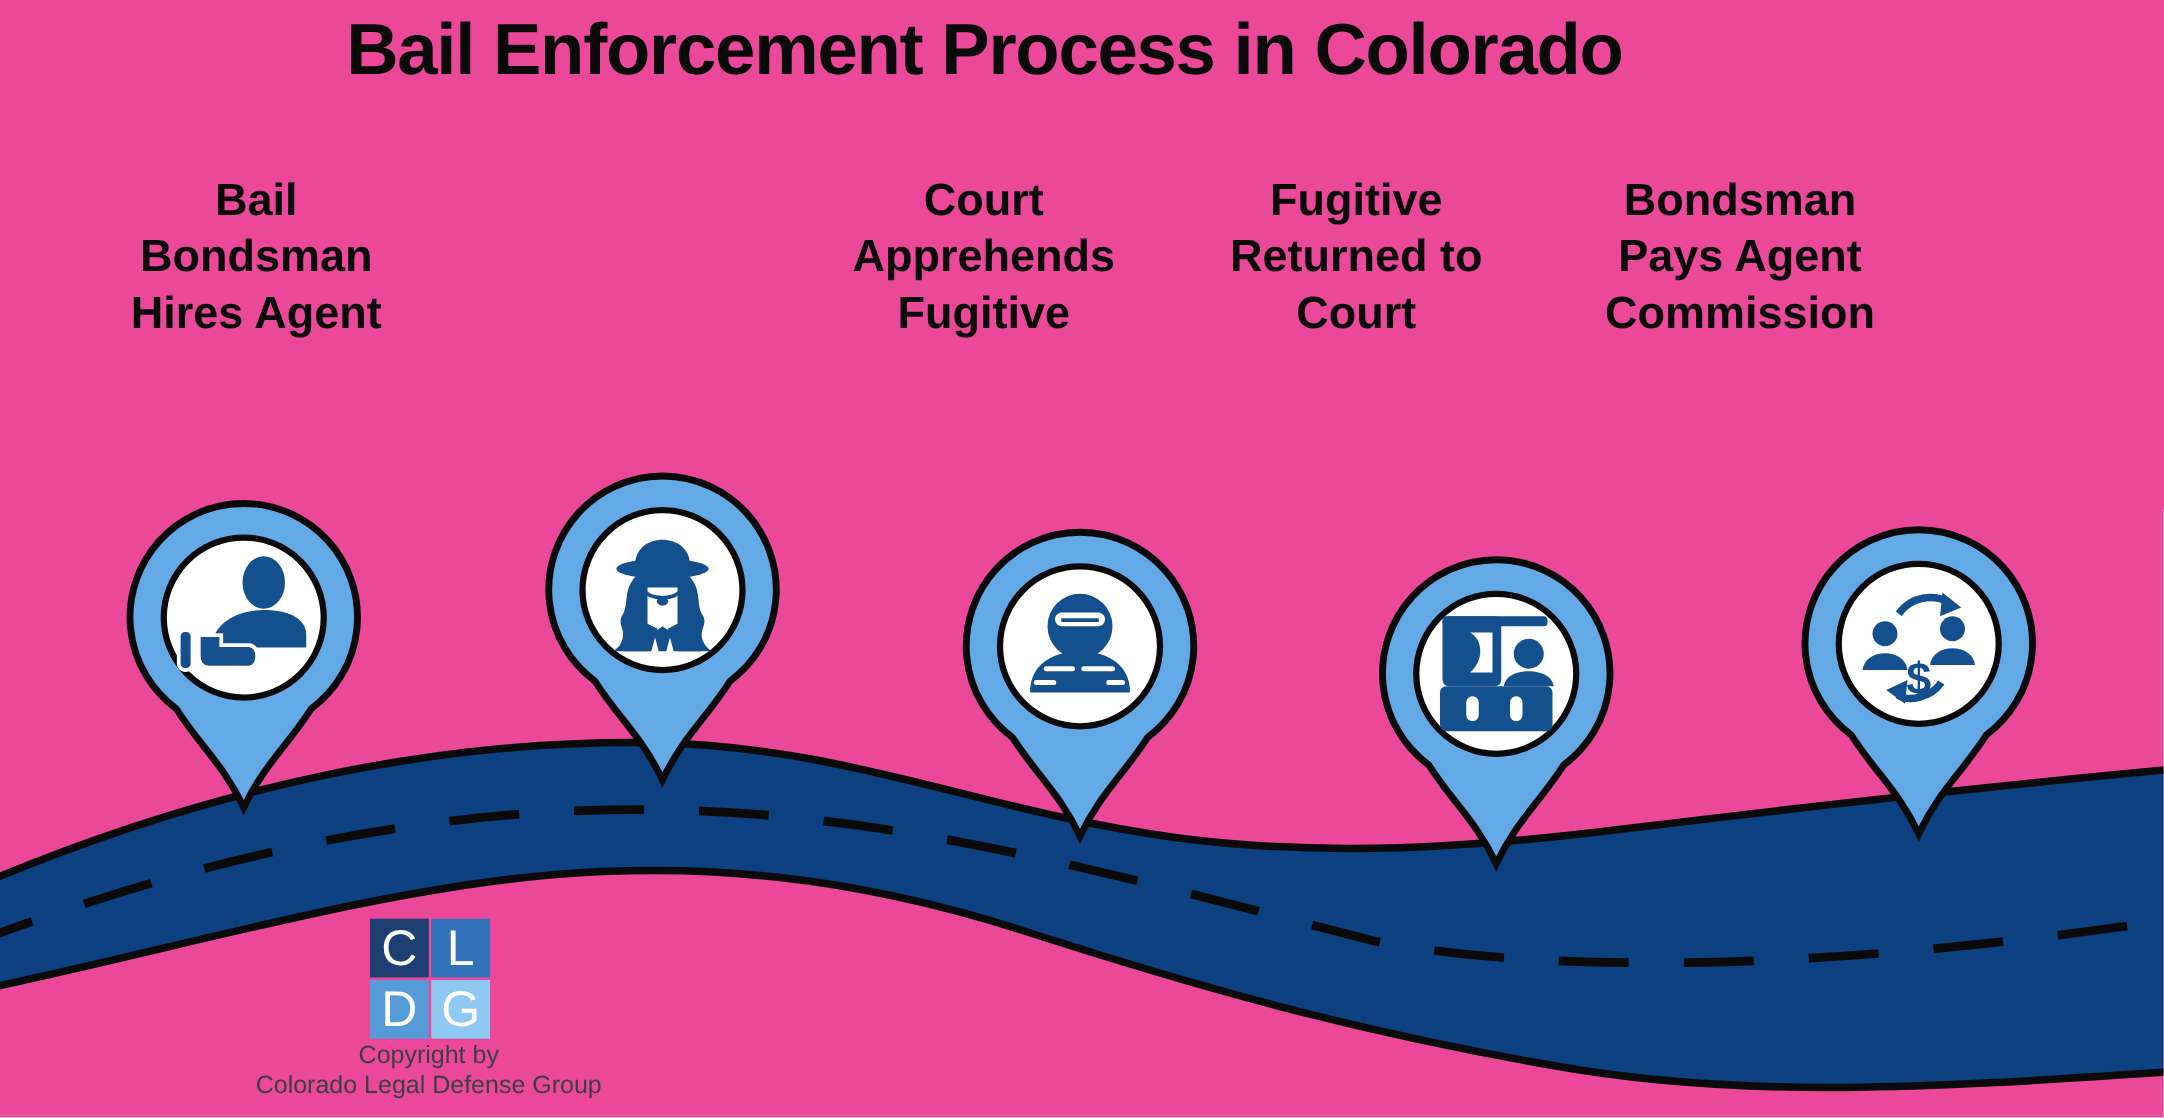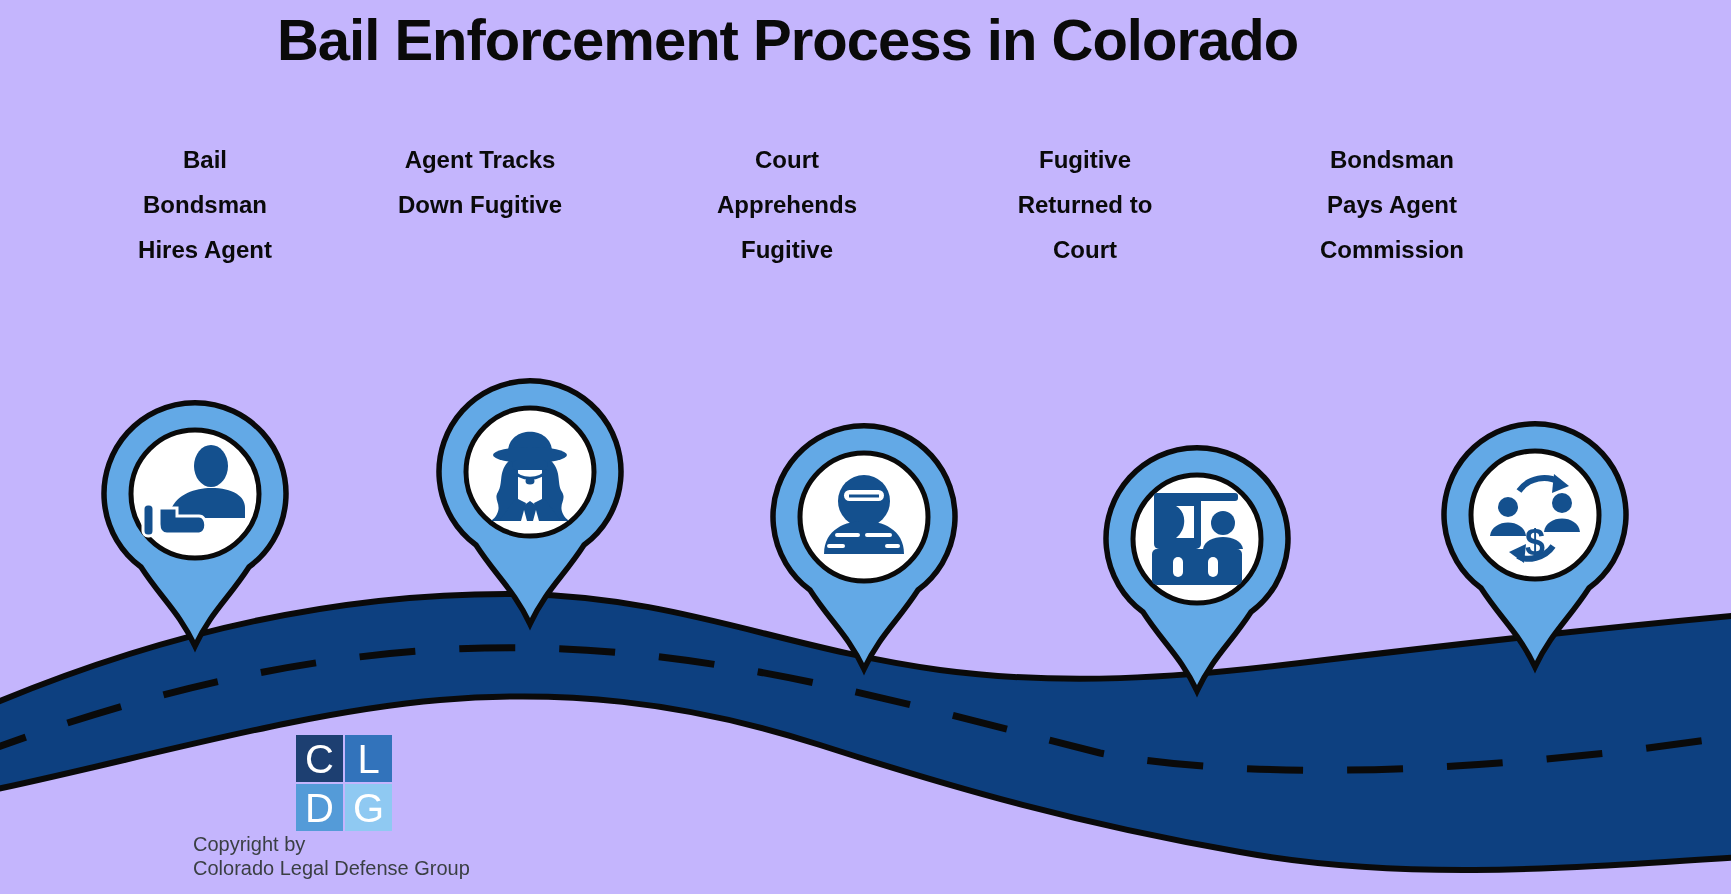--- a/index.html
+++ b/index.html
@@ -1,60 +1,58 @@
 <!DOCTYPE html>
 <html style="--pin-fill: #63a9e6; --icon-navy: #14508e; --road-navy: #0d4080; --outline: #0a0a0a; --logo-tl: #1d3f71; --logo-tr: #3273bb; --logo-bl: #549bd8; --logo-br: #8fc9f2; --copyright-text: #3a3f43;"><head>
 <meta charset="utf-8">
 <style>
   html,body{margin:0;padding:0;background:#fff;}
   .canvas{
-    position:relative;width:1731px;height:894px;background:#c4b5fd;overflow:hidden;
+    position:relative;width:1731px;height:894px;background:#ec4899;overflow:hidden;
     font-family:"Liberation Sans", sans-serif;color:#0a0a0a;
   }
   .title{
     position:absolute;top:6px;left:0;width:1575px;text-align:center;
     font-size:58px;font-weight:bold;letter-spacing:-1px;white-space:nowrap;
   }
   .step-label{
     position:absolute;top:137px;width:320px;text-align:center;
-    font-size:24px;font-weight:bold;line-height:45px;white-space:pre-line;
+    font-size:36px;font-weight:bold;line-height:45px;white-space:pre-line;
   }
   .graphic{position:absolute;left:0;top:0;}
   .road{fill:var(--road-navy,#0d4080);stroke:#0a0a0a;stroke-width:6;}
   .dash{stroke:#0a0a0a;stroke-width:7;fill:none;stroke-dasharray:56 44;stroke-dashoffset:18;}
   .pin-outer{fill:var(--pin-fill,#63a9e6);stroke:#0a0a0a;stroke-width:5.5;}
   .pin-inner{fill:#fff;stroke:#0a0a0a;stroke-width:5;}
   .ic{fill:var(--icon-navy,#14508e);}
   .icw{fill:#ffffff;}
   .ics{stroke:var(--icon-navy,#14508e);fill:none;}
   .icsw{stroke:#ffffff;fill:none;}
   .logo{position:absolute;left:296px;top:735px;display:grid;grid-template-columns:47px 47px;grid-gap:2px;}
   .sq{width:47px;height:47px;display:flex;align-items:center;justify-content:center;
       color:#fff;font-size:40px;font-weight:300;line-height:1;}
   .sq-tl{background:var(--logo-tl,#1d3f71);}
   .sq-tr{background:var(--logo-tr,#3273bb);}
   .sq-bl{background:var(--logo-bl,#549bd8);}
   .sq-br{background:var(--logo-br,#8fc9f2);}
   .copyright{
-    position:absolute;left:193px;top:832px;width:300px;text-align:left;
+    position:absolute;left:193px;top:832px;width:300px;text-align:center;
     font-size:20px;line-height:24px;color:var(--copyright-text,#3a3f43);white-space:pre-line;
   }
 </style>
 </head>
 <body>
 
 <div class="canvas">
 
   <div class="title">Bail Enforcement Process in Colorado</div>
 
   <div class="step-label" style="left:45px;">Bail
 Bondsman
 Hires Agent</div>
-  <div class="step-label" style="left:320px;">Agent Tracks
-Down Fugitive</div>
   <div class="step-label" style="left:627px;">Court
 Apprehends
 Fugitive</div>
   <div class="step-label" style="left:925px;">Fugitive
 Returned to
 Court</div>
   <div class="step-label" style="left:1232px;">Bondsman
 Pays Agent
 Commission</div>
 

